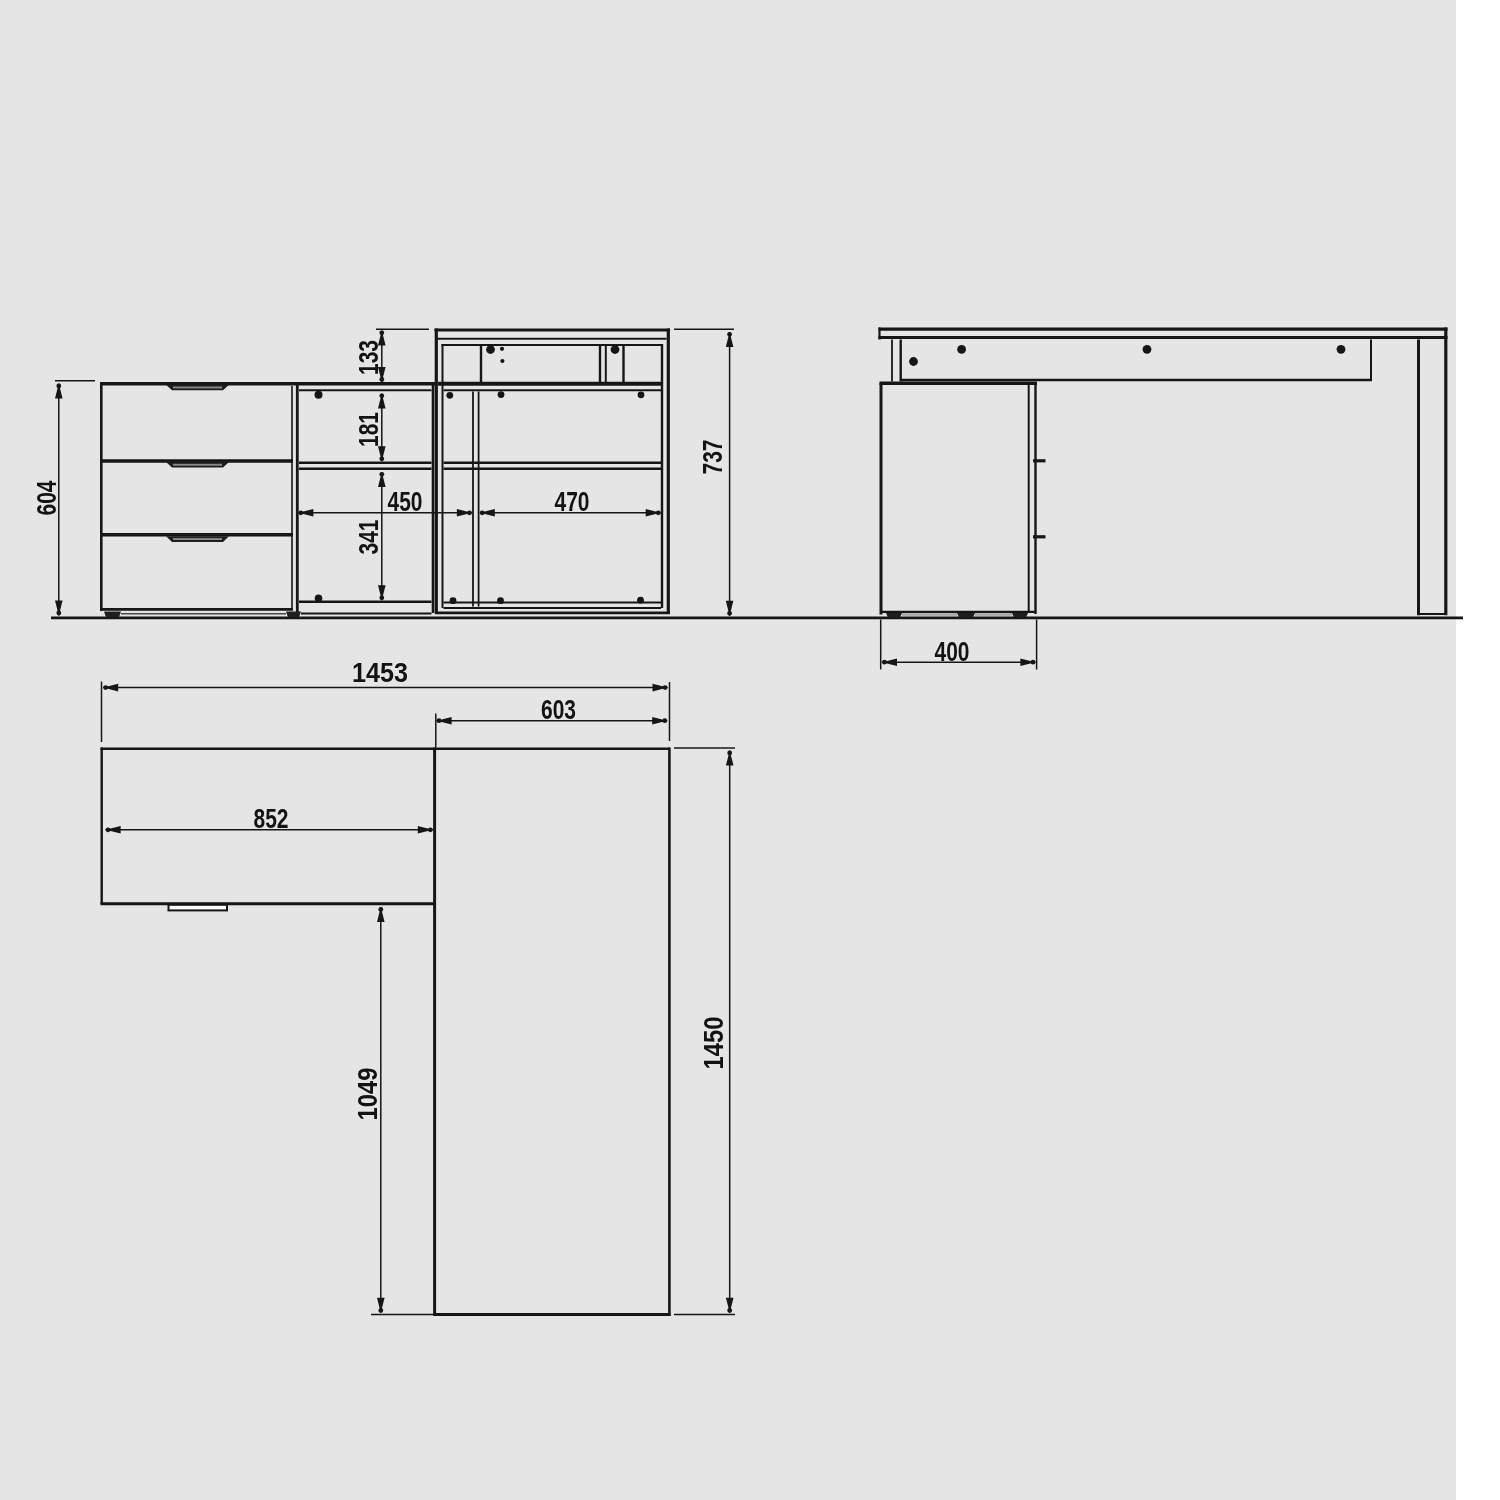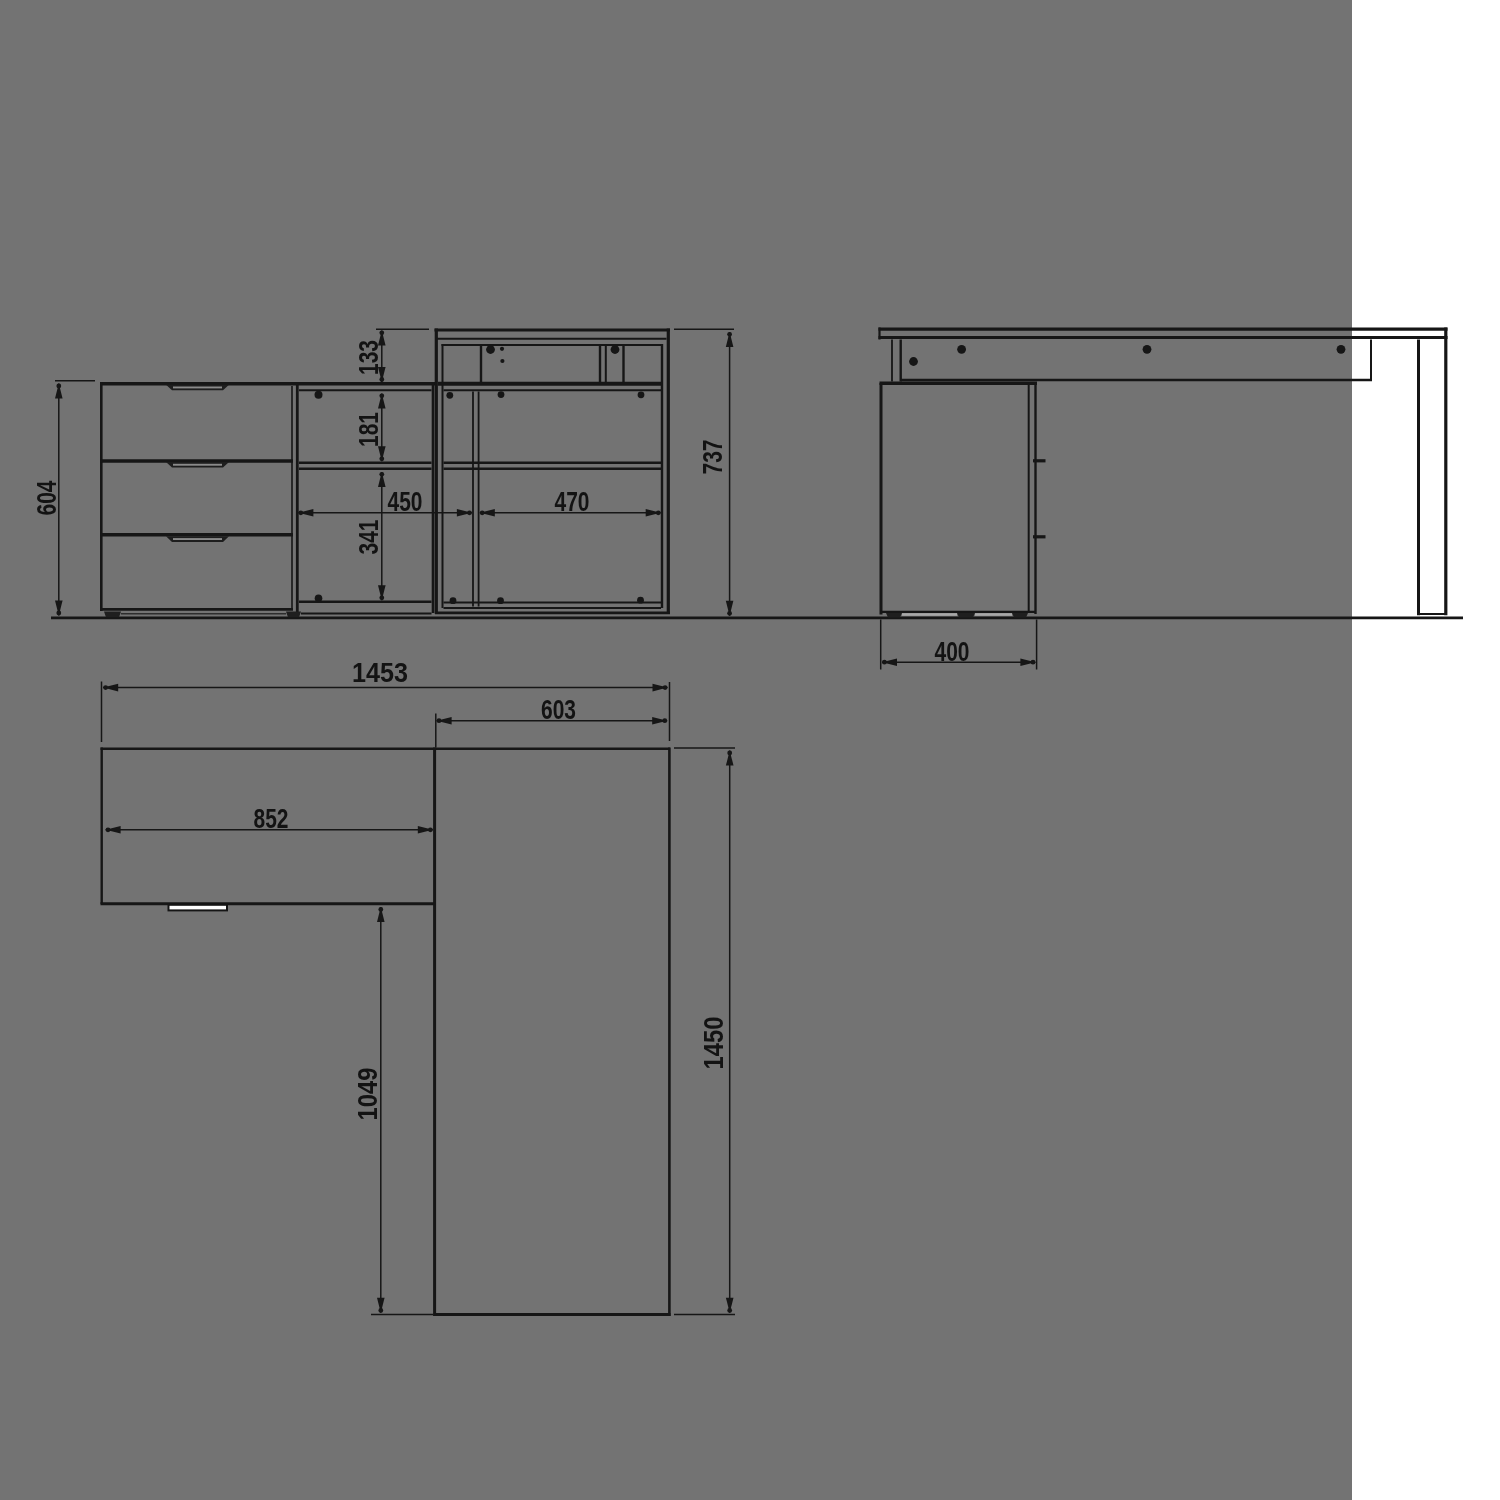--- a/index.html
+++ b/index.html
@@ -1,17 +1,17 @@
 <!DOCTYPE html>
 <html><head>
 <meta charset="utf-8">
 <title>Desk dimension drawing</title>
 <style>
   html,body { margin:0; padding:0; background:#ffffff; }
-  .sheet { width:1352px; height:1500px; position:relative; background:#737373; }
+  .sheet { width:1456px; height:1500px; position:relative; background:#e5e5e5; }
   text { font-family:"Liberation Sans", sans-serif; fill:#131313; font-weight:bold; }
 </style>
 </head>
 <body>
 <div class="sheet">
 <svg width="1500" height="1500" viewBox="0 0 1500 1500" xmlns="http://www.w3.org/2000/svg">
 <defs>
 <marker id="ah" viewBox="-17 -4.5 18 9" refX="0" refY="0" markerWidth="18" markerHeight="9" markerUnits="userSpaceOnUse" orient="auto-start-reverse">
 <path d="M0,0 L-15,3.8 L-15,-3.8 Z" fill="#161616"></path>
 <circle cx="-2.4" cy="0" r="2.4" fill="#161616"></circle>

